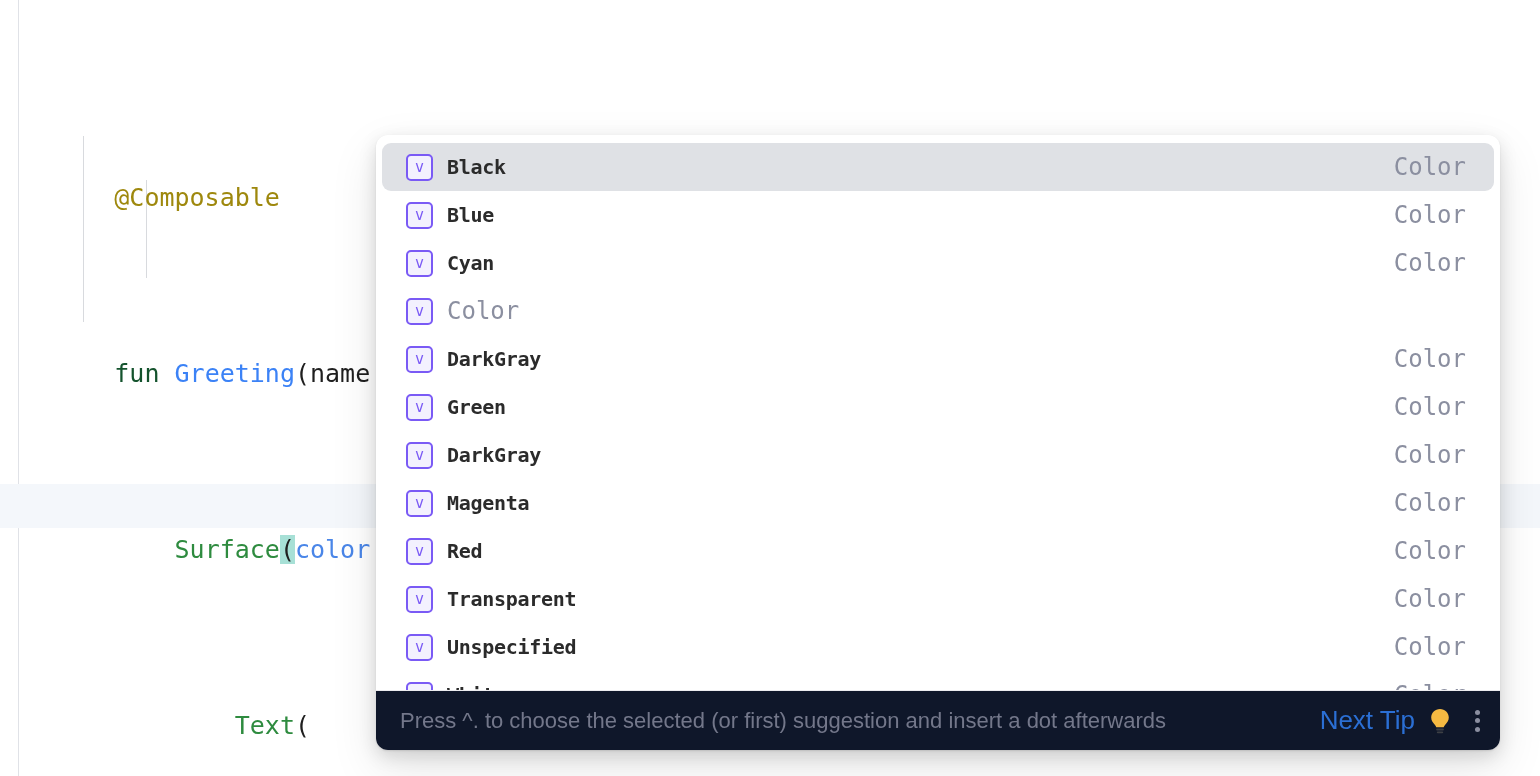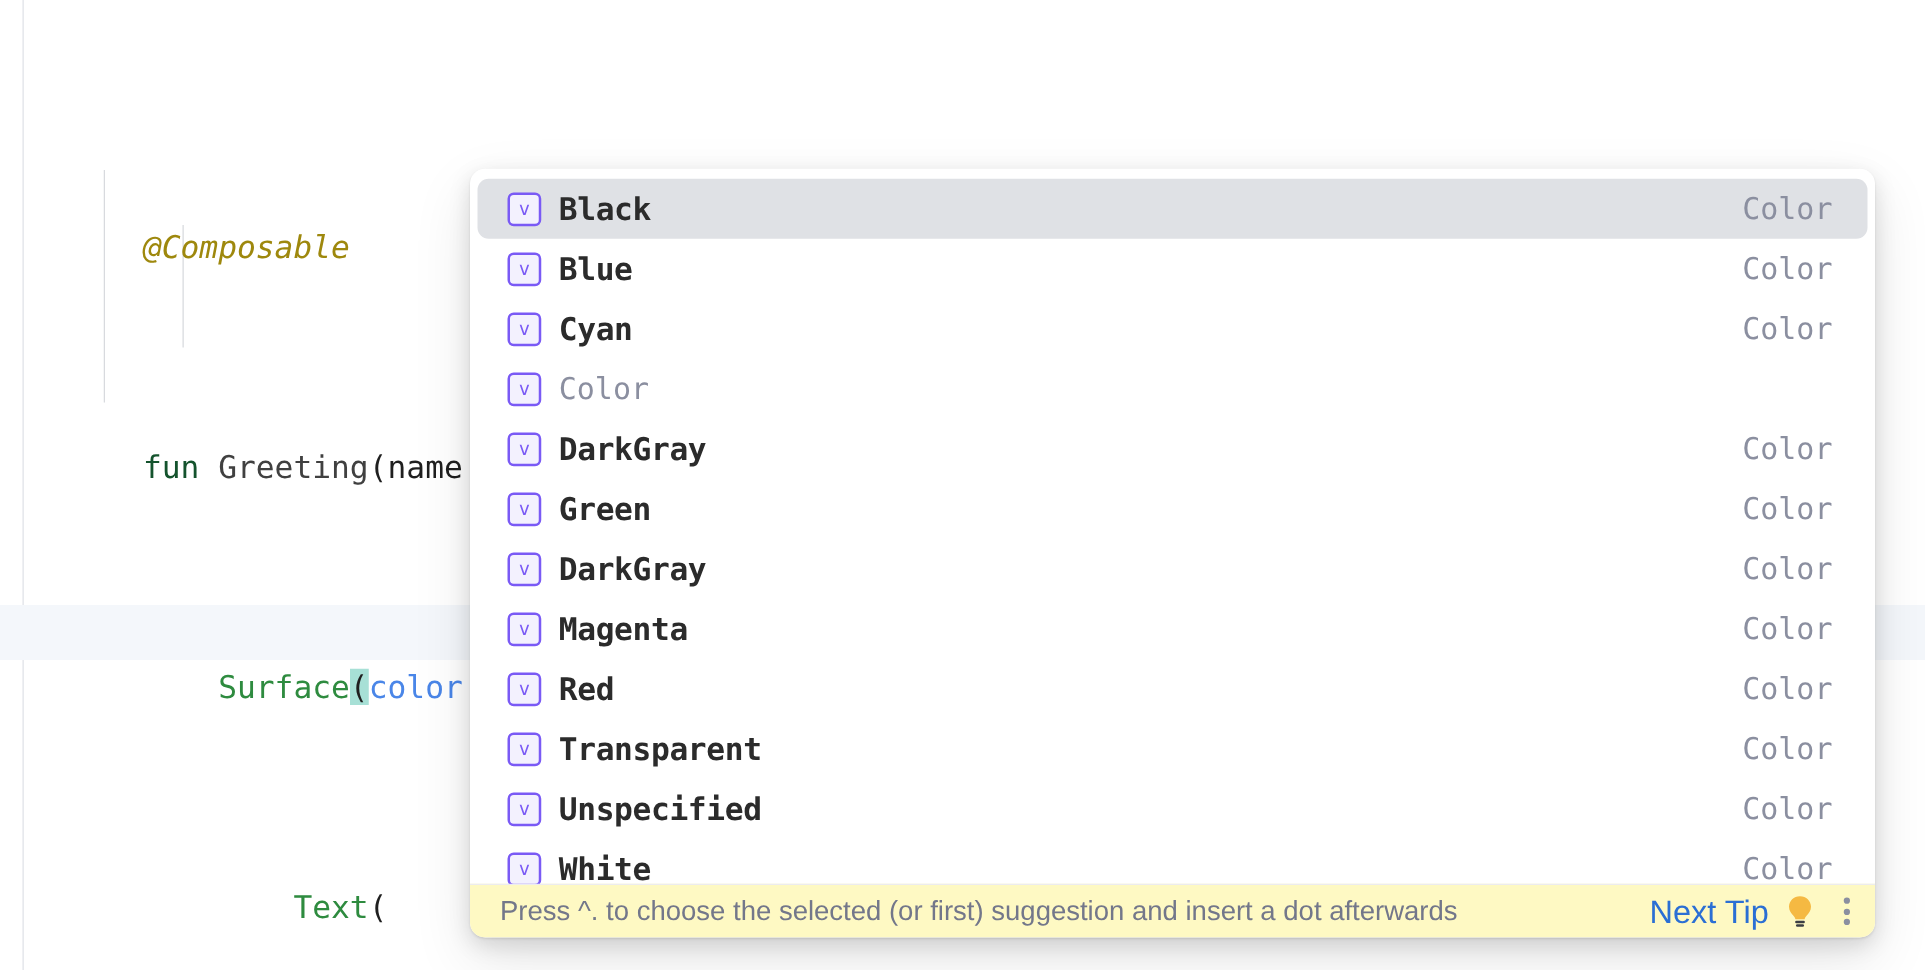--- a/index.html
+++ b/index.html
@@ -41,23 +41,23 @@
     white-space: pre;
   }
   .code-line {
     position: relative;
     height: 44px;
     padding-left: 24px;
   }
   .code-line.caret-line {
     background: #f4f7fb;
   }
-  .tok-ann   { color: #9e880d; font-style: italic; }
+  .tok-ann   { color: #9e880d; }
   .tok-kw    { color: #14532d; }
-  .tok-fnname{ color: #404040; text-align: center; }
+  .tok-fnname{ color: #3b82f6; text-align: center; }
   .tok-plain { color: #1f1f1f; }
   .tok-call  { color: #2e8b3f; margin-top: 24px; }
   .tok-param { color: #4a86e8; }
   .tok-brace-hl {
     background: #a7e0d6;
     color: #1f1f1f;
   }
   .squiggle {
     position: relative;
     display: inline-block;
@@ -136,37 +136,37 @@
     justify-content: center;
     font-family: "DejaVu Sans Mono", "Liberation Mono", monospace;
     font-size: 15px;
     line-height: 1;
     color: #7a5af5;
     margin-right: 14px;
   }
   .item-label {
     flex: 1 1 auto;
     font-family: "DejaVu Sans Mono", "Liberation Mono", monospace;
-    font-size: 25px;
+    font-size: 20px;
     font-weight: bold;
     color: #2b2b2b;
     letter-spacing: -0.3px;
   }
   .item-type {
     flex: 0 0 auto;
     font-family: "DejaVu Sans Mono", "Liberation Mono", monospace;
     font-size: 24px;
     color: #8b8fa0;
   }
 
   
   #completion-footer {
     flex: 0 0 auto;
-    height: 43px;
-    background: #fef9c3;
+    height: 60px;
+    background: #0f172a;
     border-top: 1px solid #ececef;
     display: flex;
     align-items: center;
     padding: 0 20px 0 24px;
     box-sizing: border-box;
   }
   #tip-text {
     flex: 1 1 auto;
     font-size: 22px;
     color: #73778a;

